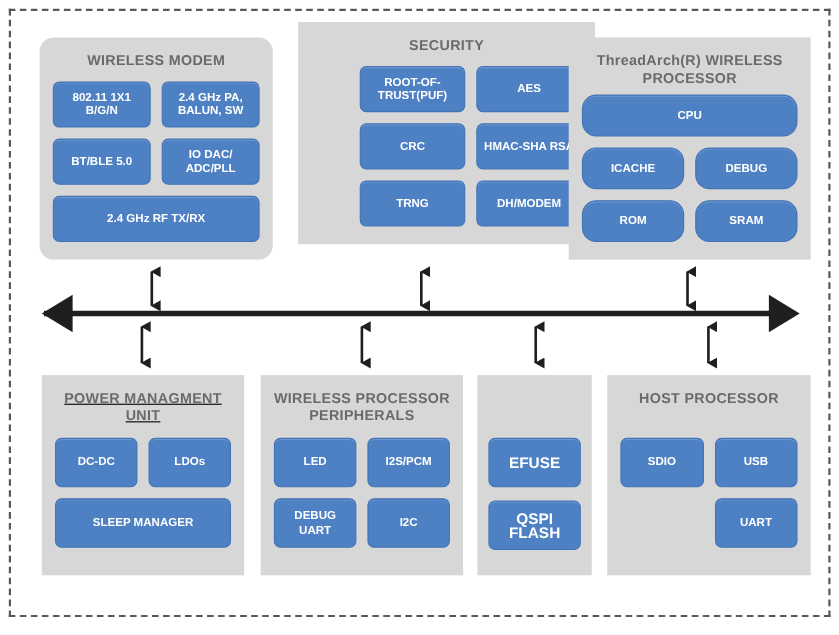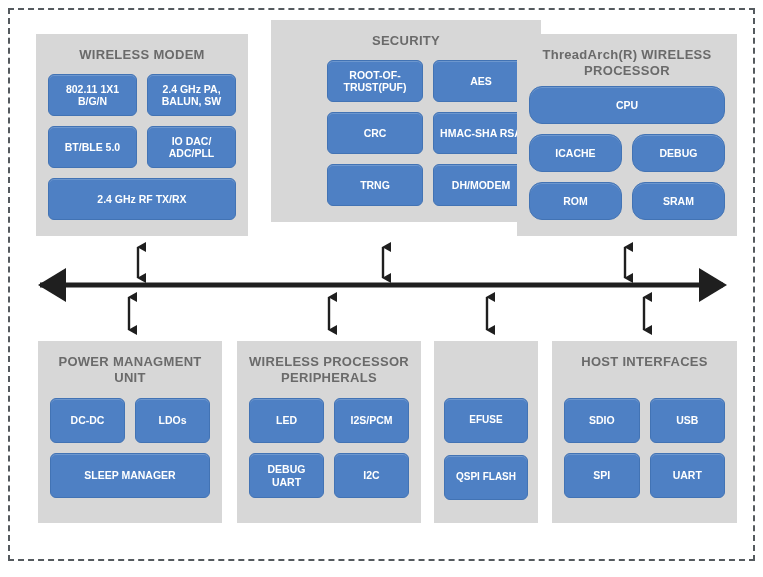--- a/index.html
+++ b/index.html
@@ -73,50 +73,50 @@
     justify-content: center;
     text-align: center;
     padding: 2px 3px;
     box-shadow: inset 0 1px 0 rgba(255,255,255,0.18);
   }
 
   .blk.half { width: calc(50% - 5px); }
   .blk.full { width: 100%; }
 
   
-  #panel-modem   { left: 36px;  top: 34px;  width: 212px; height: 202px; }
+  #panel-modem   { left: 36px;  top: 34px;  width: 212px; height: 202px; border-radius: 13px; }
   #panel-security{ left: 271px; top: 20px;  width: 270px; height: 202px; }
   #panel-threadarch { left: 517px; top: 34px; width: 220px; height: 202px; }
 
   #panel-modem .blocks    { top: 40px; }
   #panel-security .blocks { top: 40px; margin-left: 44px; }
   #panel-threadarch .blocks { top: 52px; }
 
   #panel-modem .blk        { height: 42px; }
   #panel-security .blk     { height: 42px; }
   #panel-threadarch .blk   { height: 38px; border-radius: 13px; }
 
   
-  #panel-pmu   { left: 38px;  top: 341px; width: 184px; height: 182px; }
+  #panel-pmu   { left: 38px;  top: 341px; width: 184px; height: 182px; text-decoration: underline; }
   #panel-wpp   { left: 237px; top: 341px; width: 184px; height: 182px; }
   #panel-mem   { left: 434px; top: 341px; width: 104px; height: 182px; }
   #panel-host  { left: 552px; top: 341px; width: 185px; height: 182px; }
 
   #panel-pmu .blocks   { top: 57px; }
   #panel-wpp .blocks   { top: 57px; }
   #panel-mem .blocks   { top: 57px; }
   #panel-host .blocks  { top: 57px; }
 
   #panel-pmu .blk   { height: 45px; }
   #panel-wpp .blk   { height: 45px; }
   #panel-mem .blk   { height: 45px; }
   #panel-host .blk  { height: 45px; }
 
   #panel-mem .blocks { padding: 0 10px; gap: 12px; }
-  #panel-mem .blk.full { font-size: 10px; }
+  #panel-mem .blk.full { font-size: 14px; }
 
   
   .bus-svg {
     position: absolute;
     left: 0;
     top: 0;
     width: 763px;
     height: 577px;
     pointer-events: none;
   }
@@ -183,25 +183,24 @@
 
   <div class="panel" id="panel-mem">
     <div class="panel-title"></div>
     <div class="blocks">
       <div class="blk full">EFUSE</div>
       <div class="blk full">QSPI FLASH</div>
     </div>
   </div>
 
   <div class="panel" id="panel-host">
-    <div class="panel-title">HOST INTERFACES</div>
+    <div class="panel-title">HOST PROCESSOR</div>
     <div class="blocks">
       <div class="blk half">SDIO</div>
       <div class="blk half">USB</div>
-      <div class="blk half">SPI</div>
       <div class="blk half">UART</div>
     </div>
   </div>
 
   <svg class="bus-svg" viewBox="0 0 763 577" xmlns="http://www.w3.org/2000/svg">
     <defs>
       <marker id="ahUp" markerWidth="10" markerHeight="9" refX="5" refY="1" orient="auto-start-reverse" markerUnits="userSpaceOnUse">
         <path d="M5 0 L10 9 L0 9 Z" fill="#1f1f1f"></path>
       </marker>
       <marker id="ahDn" markerWidth="10" markerHeight="9" refX="5" refY="8" orient="auto" markerUnits="userSpaceOnUse">

